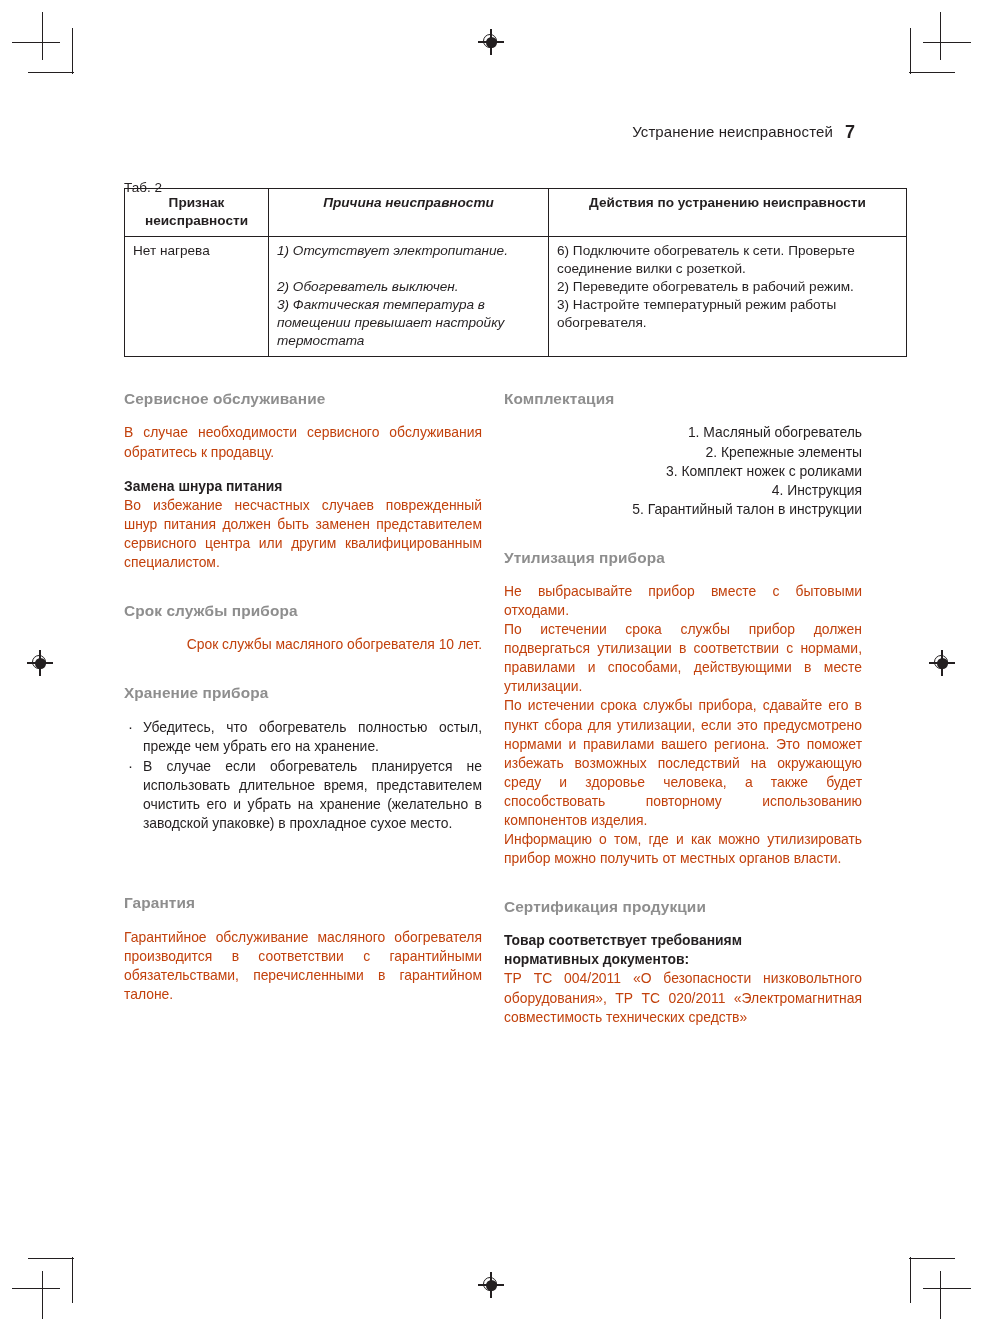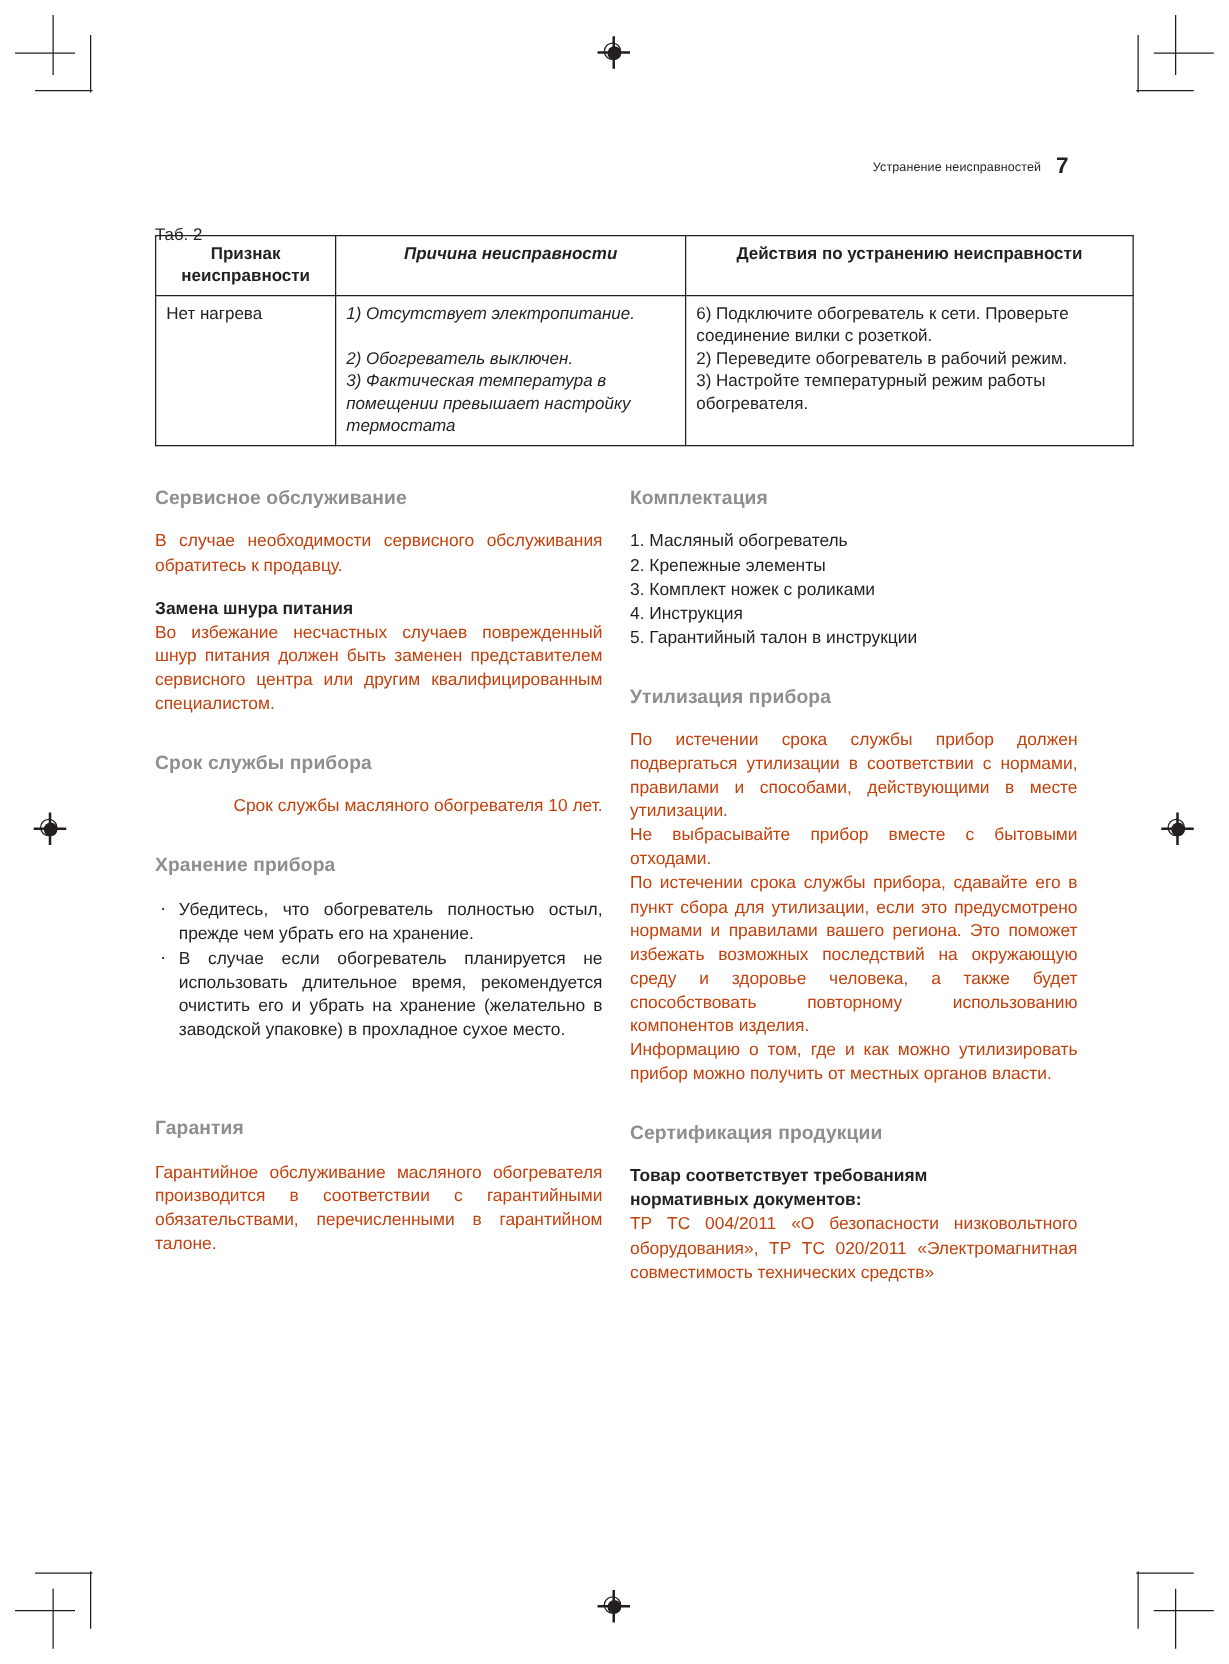--- a/index.html
+++ b/index.html
@@ -61,21 +61,21 @@
   .running-head {
     position: absolute;
     left: 124px;
     top: 122px;
     width: 731px;
     text-align: right;
     font-size: 14.5px;
     letter-spacing: 0.1px;
     color: #231f20;
   }
-  .running-head .rh-title { font-size: 10px; }
+  .running-head .rh-title { font-size: 15px; }
   .running-head .rh-page {
     font-size: 18px;
     font-weight: bold;
     margin-left: 12px;
     vertical-align: -1px;
   }
 
   
   .tab-caption {
     position: absolute;
@@ -161,21 +161,21 @@
   }
   ul.dash-list > li::before {
     content: "·";
     position: absolute;
     left: 4px;
     top: -1px;
     font-size: 15px;
     color: #231f20;
   }
   ol.num-list > li {
-    text-align: left;
+    text-align: right;
     margin-bottom: 0px;
   }
 </style>
 </head>
 <body>
 
 <div class="page">
 
   <div class="mark-line" style="left:42px; top:12px; width:1.2px; height:48px;"></div>
   <div class="mark-line" style="left:12px; top:42px; width:48px; height:1.2px;"></div>
@@ -277,21 +277,21 @@
       <p class="body-text no-just">Срок службы масляного обогревателя 10 лет.</p>
     </section>
 
     <div class="gap-xl"></div>
 
     <section>
       <h2 class="sec-head">Хранение прибора</h2>
       <div class="gap-md"></div>
       <ul class="dash-list">
         <li>Убедитесь, что обогреватель полностью остыл, прежде чем убрать его на хранение.</li>
-        <li>В случае если обогреватель планируется не использовать длительное время, рекомендуется очистить его и убрать на хранение (желательно в заводской упаковке) в прохладное сухое место.</li>
+        <li>В случае если обогреватель планируется не использовать длительное время, представителем очистить его и убрать на хранение (желательно в заводской упаковке) в прохладное сухое место.</li>
       </ul>
     </section>
 
     <div class="gap-xl"></div>
 
 
     <div class="gap-xl"></div>
 
     <section>
       <h2 class="sec-head">Гарантия</h2>
@@ -313,22 +313,22 @@
         <li>4. Инструкция</li>
         <li>5. Гарантийный талон в инструкции</li>
       </ol>
     </section>
 
     <div class="gap-xl"></div>
 
     <section>
       <h2 class="sec-head">Утилизация прибора</h2>
       <div class="gap-md"></div>
+      <p class="body-text">Не выбрасывайте прибор вместе с бытовыми отходами.</p>
       <p class="body-text">По истечении срока службы прибор должен подвергаться утилизации в соответствии с нормами, правилами и способами, действующими в месте утилизации.</p>
-      <p class="body-text">Не выбрасывайте прибор вместе с бытовыми отходами.</p>
       <p class="body-text">По истечении срока службы прибора, сдавайте его в пункт сбора для утилизации, если это предусмотрено нормами и правилами вашего региона. Это поможет избежать возможных последствий на окружающую среду и здоровье человека, а также будет способствовать повторному использованию компонентов изделия.</p>
       <p class="body-text">Информацию о том, где и как можно утилизировать прибор можно получить от местных органов власти.</p>
     </section>
 
     <div class="gap-xl"></div>
 
     <section>
       <h2 class="sec-head">Сертификация продукции</h2>
       <div class="gap-md"></div>
       <p class="sub-head">Товар соответствует требованиям</p>

